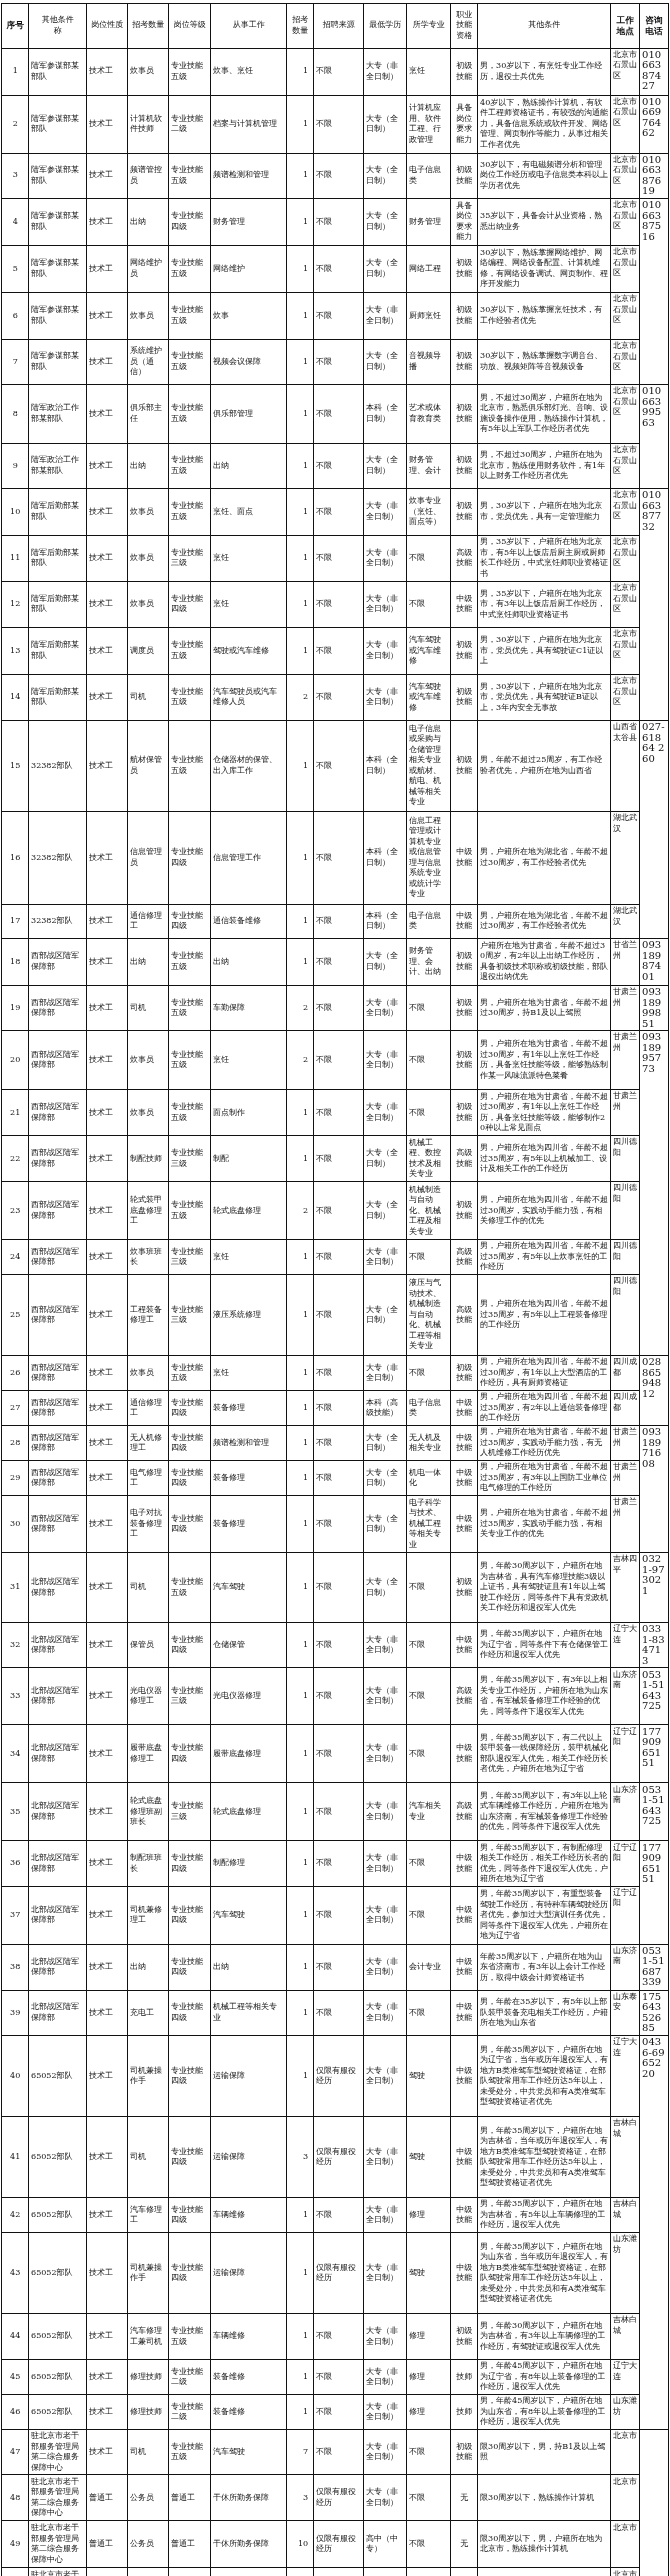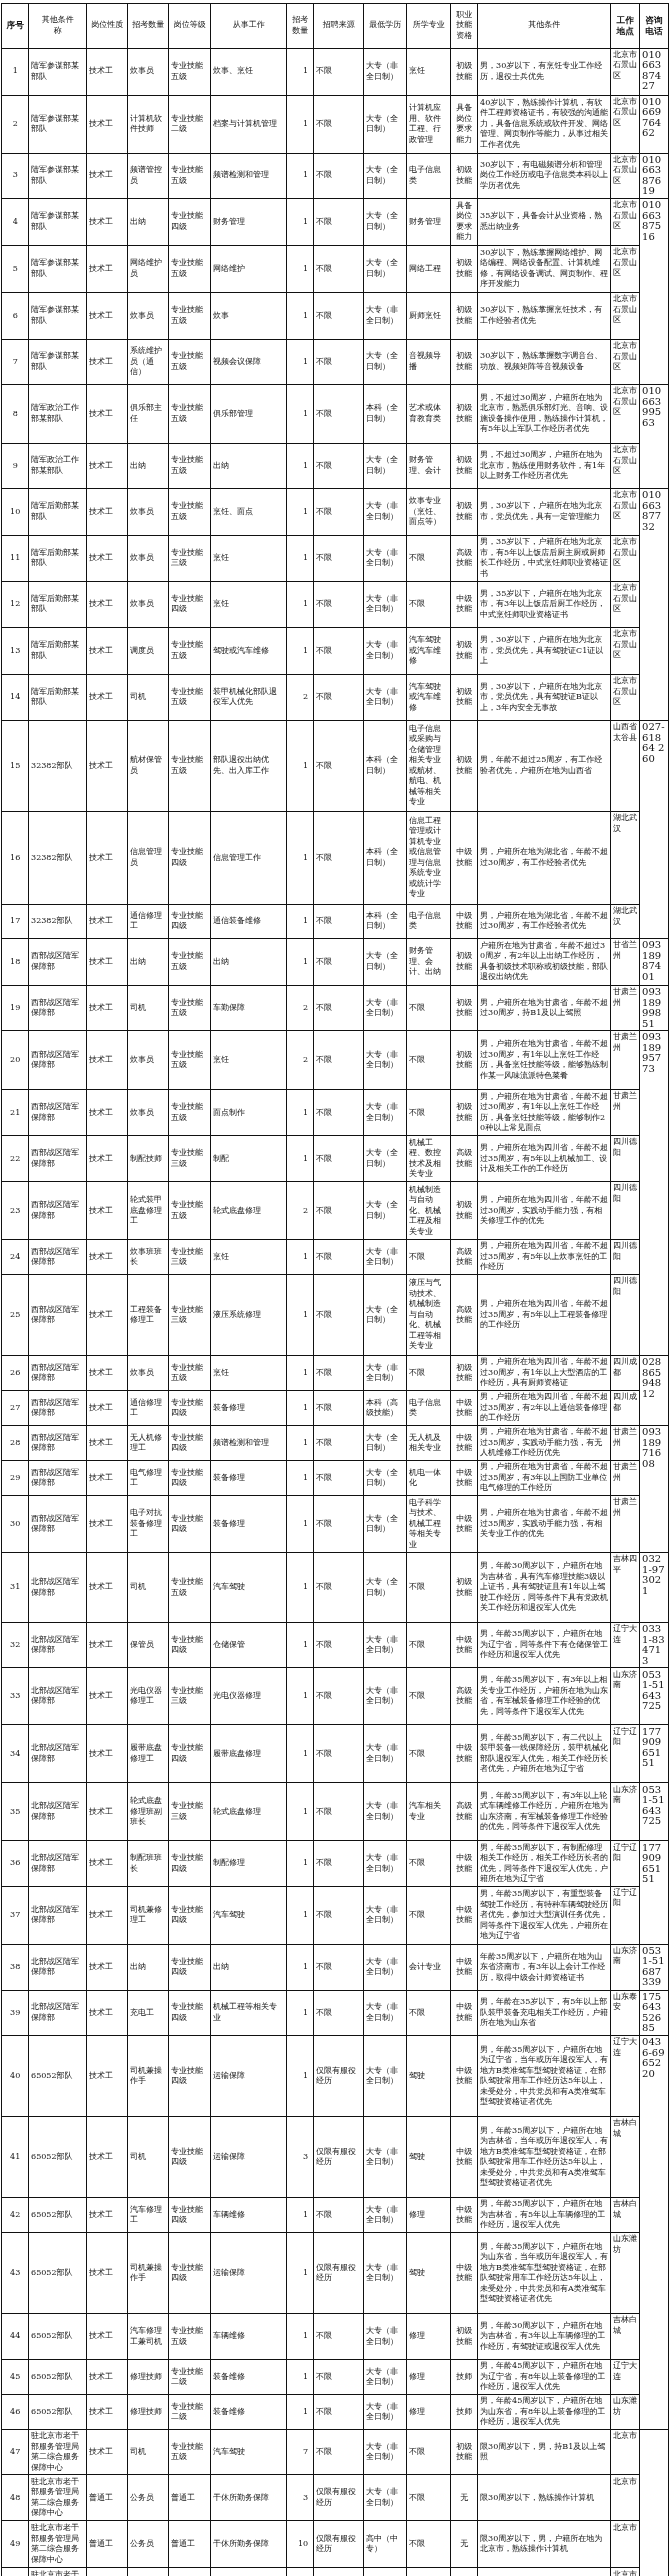--- a/index.html
+++ b/index.html
@@ -268,36 +268,36 @@
         <td class="c-skill">初级技能</td>
         <td>男，30岁以下，户籍所在地为北京市，党员优先，具有驾驶证C1证以上</td>
         <td class="c-loc">北京市石景山区</td>
       </tr>
       <tr style="height: 46px;">
         <td class="c-no">14</td>
         <td>陆军后勤部某部队</td>
         <td>技术工</td>
         <td>司机</td>
         <td>专业技能五级</td>
-        <td>装甲机械化部队退役军人优先</td>
+        <td>汽车驾驶员或汽车维修人员</td>
         <td class="c-qty">2</td>
         <td>不限</td>
         <td>大专（非全日制）</td>
         <td>汽车驾驶或汽车维修</td>
         <td class="c-skill">初级技能</td>
         <td>男，30岁以下，户籍所在地为北京市，党员优先，具有驾驶证B证以上，3年内安全无事故</td>
         <td class="c-loc">北京市石景山区</td>
       </tr>
       <tr style="height: 91px;">
         <td class="c-no">15</td>
         <td>32382部队</td>
         <td>技术工</td>
         <td>航材保管员</td>
         <td>专业技能五级</td>
-        <td>部队退役出纳优先、出入库工作</td>
+        <td>仓储器材的保管、出入库工作</td>
         <td class="c-qty">1</td>
         <td>不限</td>
         <td>本科（全日制）</td>
         <td>电子信息或采购与仓储管理相关专业或航材、航电、机械等相关专业</td>
         <td class="c-skill">初级技能</td>
         <td>男，年龄不超过25周岁，有工作经验者优先，户籍所在地为山西省</td>
         <td class="c-loc">山西省太谷县</td>
         <td class="c-phone" rowspan="3">027-61864 260</td>
       </tr>
       <tr style="height: 93px;">

